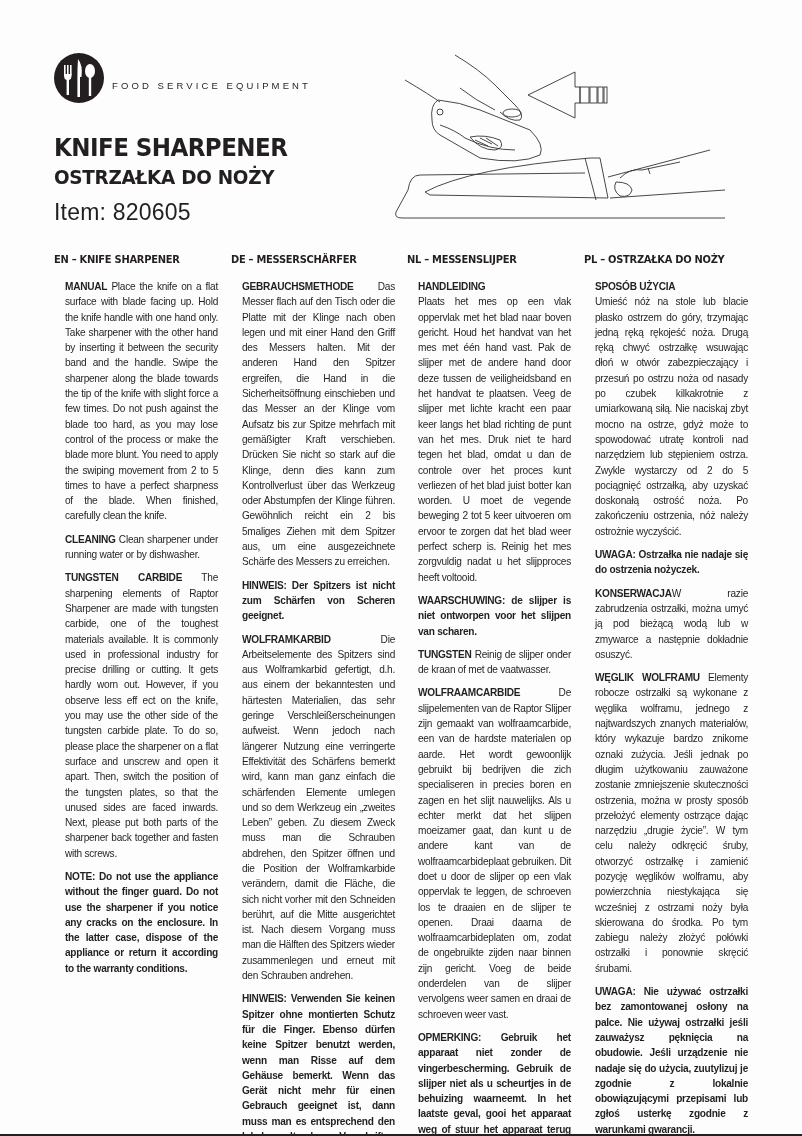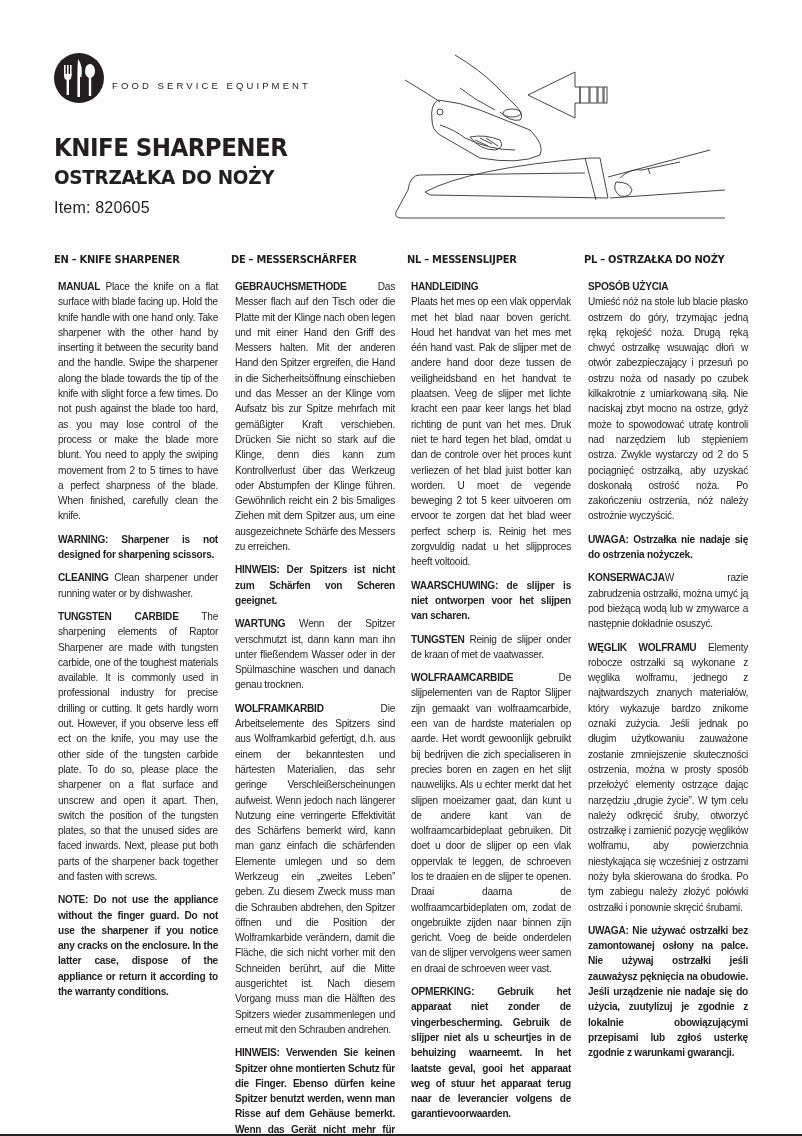--- a/index.html
+++ b/index.html
@@ -7,25 +7,25 @@
     width: 802px; height: 1136px; background: #fdfdfd; position: relative; overflow: hidden;
     font-family: "Liberation Sans Narrow", "Liberation Sans", sans-serif; color: #231f20;
   }
   .logo { position: absolute; left: 54px; top: 53px; display: flex; align-items: center; }
   .logo-circle { width: 50px; height: 50px; }
   .logo-text { margin-left: 8px; }
   .logo-word { font-family: "DejaVu Sans", sans-serif; font-weight: bold; font-size: 36px; letter-spacing: 21px; line-height: 34px; color: #231f20; }
   .logo-tag { font-family: "Liberation Sans", sans-serif; font-size: 9.5px; letter-spacing: 3.1px; color: #231f20; margin-top: 14px; }
   .title-en { position: absolute; left: 54px; top: 133px; font-family: "DejaVu Sans", sans-serif; font-weight: bold; font-size: 25px; letter-spacing: -0.6px; transform: scaleX(0.92); transform-origin: left; }
   .title-pl { position: absolute; left: 54px; top: 165px; font-family: "DejaVu Sans", sans-serif; font-weight: bold; font-size: 20px; letter-spacing: -0.3px; transform: scaleX(0.92); transform-origin: left; }
-  .item { position: absolute; left: 54px; top: 199px; font-family: "Liberation Sans", sans-serif; font-size: 16px; letter-spacing: 0.2px; }
+  .item { position: absolute; left: 54px; top: 199px; font-family: "Liberation Sans", sans-serif; font-size: 23px; letter-spacing: 0.2px; }
   .illus { position: absolute; left: 380px; top: 50px; width: 420px; height: 170px; }
   .col { position: absolute; top: 252px; width: 164px; font-size: 10.1px; line-height: 15.3px; text-align: justify; hyphens: manual; }
   .col .hd { font-family: "DejaVu Sans", sans-serif; font-weight: bold; font-size: 11px; letter-spacing: -0.3px; line-height: 16px; margin-bottom: 11px; transform: scaleX(0.9); transform-origin: left; white-space: nowrap; }
-  .col p { margin: 0 0 8px 4px; letter-spacing: -0.25px; }
+  .col p { margin: 0 0 8px 11px; letter-spacing: -0.25px; }
   .col b { font-weight: bold; }
   .col .warn { font-weight: bold; }
   .col .sub { font-weight: bold; display: block; }
   .c1 { left: 54px; } .c2 { left: 231px; } .c3 { left: 407px; } .c4 { left: 584px; }
   .bottom-rule { position: absolute; left: 0; right: 0; bottom: 0; height: 2px; background: #222; }
 </style>
 </head>
 <body>
 
 <div class="logo">
@@ -79,31 +79,29 @@
   <path d="M148 45 L195 22 L195 37 L200 37 L200 53 L195 53 L195 68 Z"></path>
   <rect x="200" y="37" width="9" height="16"></rect>
   <rect x="210" y="37" width="7" height="16"></rect>
   <rect x="218" y="37" width="5" height="16"></rect>
   <rect x="224" y="37" width="3" height="16"></rect>
 </svg>
 
 <div class="col c1">
   <div class="hd">EN – KNIFE SHARPENER</div>
   <p><b>MANUAL</b><span> Place the knife on a flat surface with blade facing up. Hold the knife handle with one hand only. Take sharpener with the other hand by inserting it between the security band and the handle. Swipe the sharpener along the blade towards the tip of the knife with slight force a few times. Do not push against the blade too hard, as you may lose control of the process or make the blade more blunt. You need to apply the swiping movement from 2 to 5 times to have a perfect sharpness of the blade. When finished, carefully clean the knife.</span></p>
-  <p class="warn">WARNING: Sharpener is not designed for sharpening scissors.</p>
   <p><b>CLEANING</b><span> Clean sharpener under running water or by dishwasher.</span></p>
   <p><b>TUNGSTEN CARBIDE</b><span> The sharpening elements of Raptor Sharpener are made with tungsten carbide, one of the toughest materials available. It is commonly used in professional industry for precise drilling or cutting. It gets hardly worn out. However, if you observe less eff ect on the knife, you may use the other side of the tungsten carbide plate. To do so, please place the sharpener on a flat surface and unscrew and open it apart. Then, switch the position of the tungsten plates, so that the unused sides are faced inwards. Next, please put both parts of the sharpener back together and fasten with screws.</span></p>
   <p class="warn">NOTE: Do not use the appliance without the finger guard. Do not use the sharpener if you notice any cracks on the enclosure. In the latter case, dispose of the appliance or return it according to the warranty conditions.</p>
 </div>
 
 <div class="col c2">
   <div class="hd">DE – MESSERSCHÄRFER</div>
   <p><b>GEBRAUCHSMETHODE</b><span> Das Messer flach auf den Tisch oder die Platte mit der Klinge nach oben legen und mit einer Hand den Griff des Messers halten. Mit der anderen Hand den Spitzer ergreifen, die Hand in die Sicherheitsöffnung einschieben und das Messer an der Klinge vom Aufsatz bis zur Spitze mehrfach mit gemäßigter Kraft verschieben. Drücken Sie nicht so stark auf die Klinge, denn dies kann zum Kontrollverlust über das Werkzeug oder Abstumpfen der Klinge führen. Gewöhnlich reicht ein 2 bis 5maliges Ziehen mit dem Spitzer aus, um eine ausgezeichnete Schärfe des Messers zu erreichen.</span></p>
   <p class="warn">HINWEIS: Der Spitzers ist nicht zum Schärfen von Scheren geeignet.</p>
-  <p><b>WARTUNG</b><span> Wenn der Spitzer verschmutzt ist, dann kann man ihn unter fließendem Wasser oder in der Spülmaschine waschen und danach genau trocknen.</span></p>
   <p><b>WOLFRAMKARBID</b><span> Die  Arbeitselemente des Spitzers sind aus Wolframkarbid gefertigt, d.h. aus einem der bekanntesten und härtesten Materialien, das sehr geringe Verschleißerscheinungen aufweist. Wenn jedoch nach längerer Nutzung eine verringerte Effektivität des Schärfens bemerkt wird, kann man ganz einfach die schärfenden Elemente umlegen und so dem Werkzeug ein „zweites Leben” geben. Zu diesem Zweck muss man die Schrauben abdrehen, den Spitzer öffnen und die Position der Wolframkarbide verändern, damit die Fläche, die sich nicht vorher mit den Schneiden berührt, auf die Mitte ausgerichtet ist. Nach diesem Vorgang muss man die Hälften des Spitzers wieder zusammenlegen und erneut mit den Schrauben andrehen.</span></p>
   <p class="warn">HINWEIS: Verwenden Sie keinen Spitzer ohne montierten Schutz für die Finger. Ebenso dürfen keine Spitzer benutzt werden, wenn man Risse auf dem Gehäuse bemerkt. Wenn das Gerät nicht mehr für einen Gebrauch geeignet ist, dann muss man es entsprechend den lokal geltenden Vorschriften entsorgen oder den Fehler gemäß den Garantiebedingungen anmelden.</p>
 </div>
 
 <div class="col c3">
   <div class="hd">NL – MESSENSLIJPER</div>
   <p><b class="sub">HANDLEIDING</b><span>Plaats het mes op een vlak oppervlak met het blad naar boven gericht. Houd het handvat van het mes met één hand vast. Pak de slijper met de andere hand door deze tussen de veiligheidsband en het handvat te plaatsen. Veeg de slijper met lichte kracht een paar keer langs het blad richting de punt van het mes. Druk niet te hard tegen het blad, omdat u dan de controle over het proces kunt verliezen of het blad juist botter kan worden. U moet de vegende beweging 2 tot 5 keer uitvoeren om ervoor te zorgen dat het blad weer perfect scherp is. Reinig het mes zorgvuldig nadat u het slijpproces heeft voltooid.</span></p>
   <p class="warn">WAARSCHUWING: de slijper is niet ontworpen voor het slijpen van scharen.</p>
   <p><b>TUNGSTEN</b><span> Reinig de slijper onder de kraan of met de vaatwasser.</span></p>
   <p><b>WOLFRAAMCARBIDE</b><span> De  slijpelementen van de Raptor Slijper zijn gemaakt van wolfraamcarbide, een van de hardste materialen op aarde. Het wordt gewoonlijk gebruikt bij bedrijven die zich specialiseren in precies boren en zagen en het slijt nauwelijks. Als u echter merkt dat het slijpen moeizamer gaat, dan kunt u de andere kant van de wolfraamcarbideplaat gebruiken. Dit doet u door de slijper op een vlak oppervlak te leggen, de schroeven los te draaien en de slijper te openen. Draai daarna de wolfraamcarbideplaten om, zodat de ongebruikte zijden naar binnen zijn gericht. Voeg de beide onderdelen van de slijper vervolgens weer samen en draai de schroeven weer vast.</span></p>

